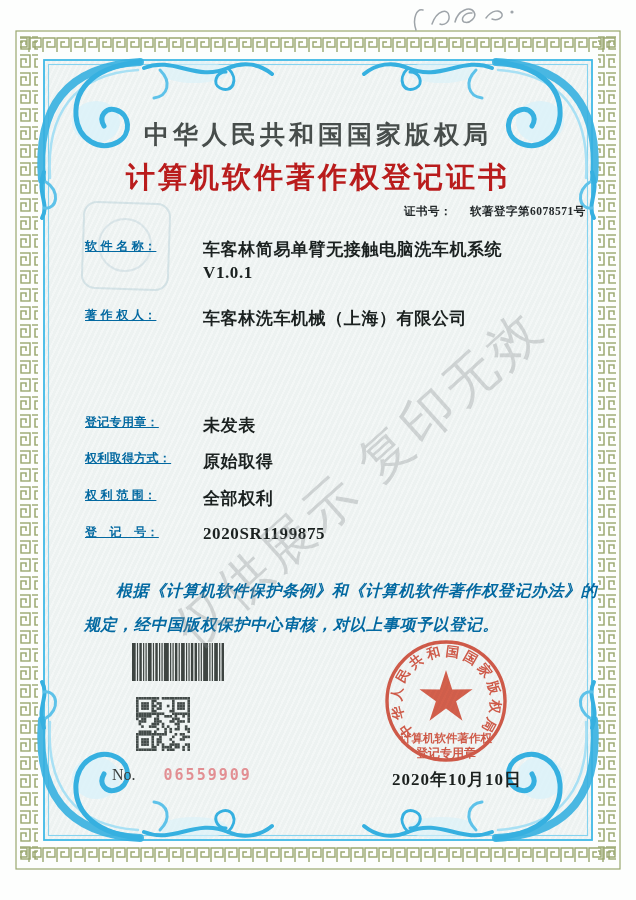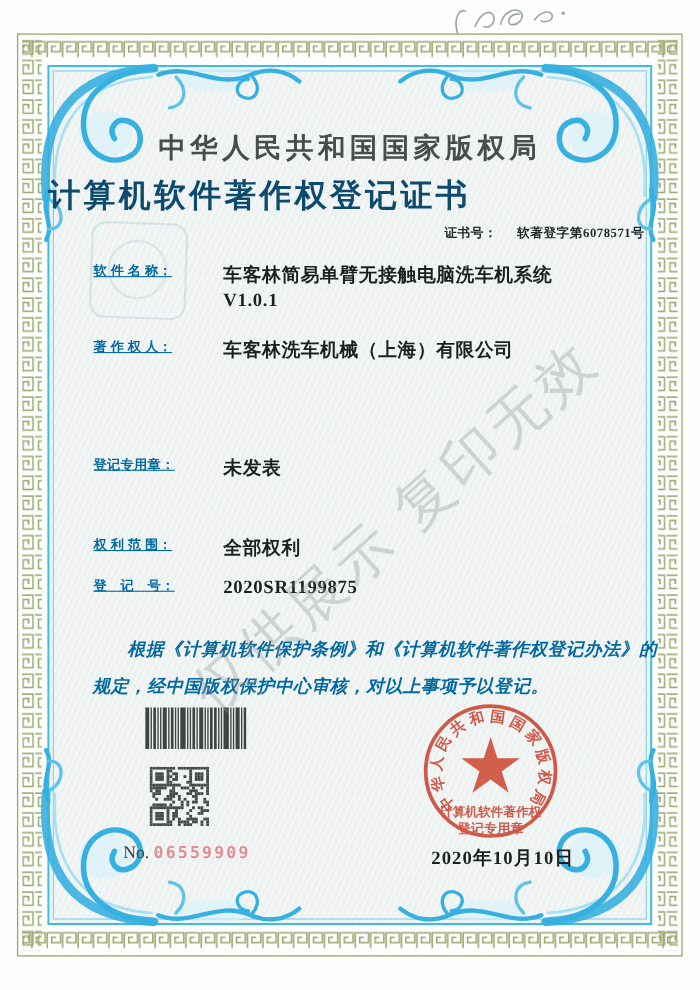--- a/index.html
+++ b/index.html
@@ -10,22 +10,22 @@
   }
   .page{position:absolute;inset:0;background:#fdfefd;}
   .abs{position:absolute;}
   .border-svg{position:absolute;left:0;top:0;pointer-events:none;}
   
   .authority{
     position:absolute;left:44px;right:44px;top:118px;text-align:center;
     font-size:25px;font-weight:600;letter-spacing:4px;color:#474d4b;white-space:nowrap;
   }
   .doc-title{
-    position:absolute;left:44px;right:44px;top:158px;
-    font-size:29px;font-weight:700;letter-spacing:3px;color:#0c4a6e;white-space:nowrap;
+    position:absolute;left:44px;right:44px;top:158px;text-align:center;
+    font-size:29px;font-weight:700;letter-spacing:3px;color:#b91c1c;white-space:nowrap;
   }
   .certno{
     position:absolute;left:404px;top:204px;font-size:11.5px;font-weight:700;color:#23282a;
     white-space:nowrap;letter-spacing:0.5px;
   }
   .certno .v{margin-left:18px;}
   .row{position:absolute;left:0;width:100%;height:24px;white-space:nowrap;}
   .flabel{
     position:absolute;left:85px;font-size:12px;font-weight:700;color:#0369a1;letter-spacing:0.3px;text-decoration:underline;
   }
@@ -35,21 +35,21 @@
   .statement{
     position:absolute;left:84px;top:574px;width:492px;
     font-size:16px;font-weight:600;color:#0369a1;line-height:34px;letter-spacing:0.6px;font-style:italic;
   }
   .statement .l1{text-indent:32px;white-space:nowrap;}
   .statement .l2{white-space:nowrap;}
   .serial{
     position:absolute;left:112px;top:766px;font-size:16px;color:#3a3f3e;white-space:nowrap;
   }
   .serial .num{
-    margin-left:4px;color:#e28f93;letter-spacing:2px;font-weight:600;
+    margin-left:28px;color:#e28f93;letter-spacing:2px;font-weight:600;
     font-family:"DejaVu Sans Mono","Liberation Mono",monospace;font-size:15px;
   }
   .issue-date{
     position:absolute;left:392px;top:768px;font-size:17px;font-weight:600;color:#1c211f;
     letter-spacing:1px;white-space:nowrap;
   }
   .watermark{
     position:absolute;left:360px;top:478px;
     transform:translate(-50%,-50%) rotate(-42deg);
     font-size:52px;font-weight:500;letter-spacing:5px;white-space:nowrap;
@@ -159,20 +159,24 @@
     </div>
     <div class="row" style="top:307px">
       <span class="flabel">著 作 权 人：</span>
       <span class="fvalue">车客林洗车机械（上海）有限公司</span>
     </div>
     <div class="row" style="top:378px">
     </div>
     <div class="row" style="top:414px">
       <span class="flabel">登记专用章：</span>
       <span class="fvalue">未发表</span>
+    </div>
+    <div class="row" style="top:450px">
+      <span class="flabel">权利取得方式：</span>
+      <span class="fvalue">原始取得</span>
     </div>
     <div class="row" style="top:487px">
       <span class="flabel">权 利 范 围：</span>
       <span class="fvalue">全部权利</span>
     </div>
     <div class="row" style="top:524px">
       <span class="flabel">登　记　号：</span>
       <span class="fvalue">2020SR1199875</span>
     </div>
 

